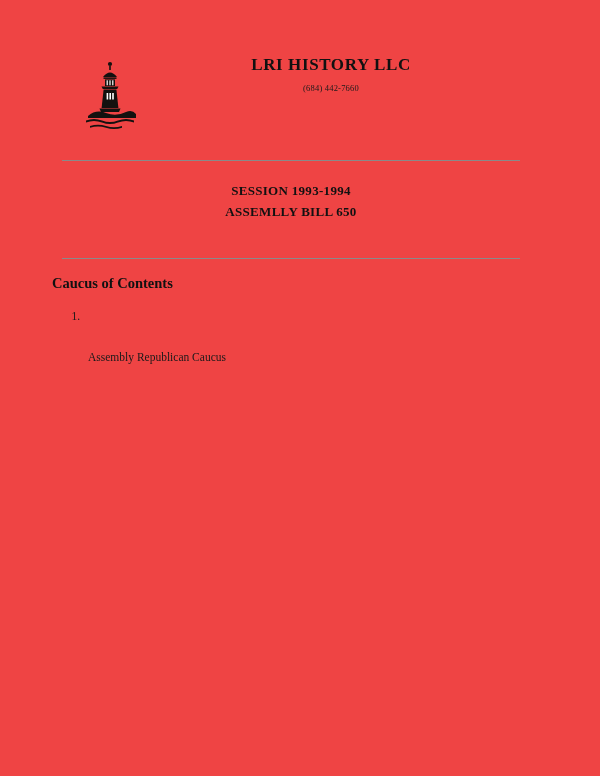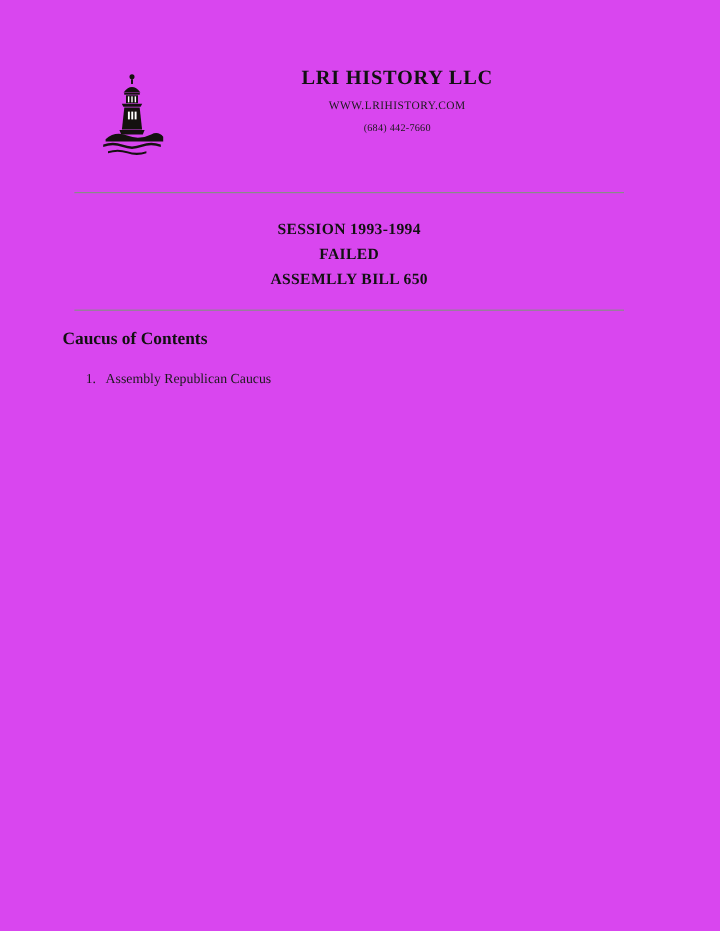--- a/index.html
+++ b/index.html
@@ -15,21 +15,21 @@
     color: #1a1a1a;
     overflow: hidden;
   }
 
   .page {
     position: absolute;
     left: 0;
     top: 0;
     width: 600px;
     height: 776px;
-    background: #d946ef;
+    background: #ef4444;
   }
 
   
   .letterhead {
     position: absolute;
     left: 62px;
     top: 55px;
     width: 462px;
     display: flex;
     flex-direction: row;
@@ -137,20 +137,21 @@
 
   .toc-num {
     width: 28px;
     flex: 0 0 28px;
     text-align: right;
     padding-right: 8px;
   }
 
   .toc-label {
     flex: 1 1 auto;
+    margin-top: 41px;
   }
 </style>
 </head>
 <body>
 
 <div class="page">
 
   <div class="letterhead">
 
     <div class="logo-wrap">
@@ -181,31 +182,29 @@
             <path d="M12 57 Q20 50 30 54 Q40 58 50 53 Q56 50 60 55 L60 59 L12 59 Z"></path>
             <path d="M10 61.5 Q18 58.5 26 61.5 Q34 64.5 42 61.5 Q50 58.5 58 61.5 L58 63.6 Q50 60.6 42 63.6 Q34 66.6 26 63.6 Q18 60.6 10 63.6 Z"></path>
             <path d="M14 67 Q22 64.4 30 67 Q38 69.6 46 67 L46 68.8 Q38 71.4 30 68.8 Q22 66.2 14 68.8 Z"></path>
           </g>
         </svg>
       </span>
     </div>
 
     <div class="letterhead-text">
       <div class="company-name">LRI HISTORY LLC</div>
-      <div class="contact-line">WWW.LRIHISTORY.COM</div>
       <div class="contact-line phone">(684) 442-7660</div>
     </div>
 
   </div>
 
   <div class="rule rule-top"></div>
 
   <div class="session-block">
     <span class="session-line">SESSION  1993-1994</span>
-    <span class="session-line">FAILED</span>
     <span class="session-line">ASSEMLLY BILL 650</span>
   </div>
 
   <div class="rule rule-bottom"></div>
 
   <div class="toc-title">Caucus of Contents</div>
 
   <ol class="toc-list">
     <li class="toc-item">
       <span class="toc-num">1.</span>

